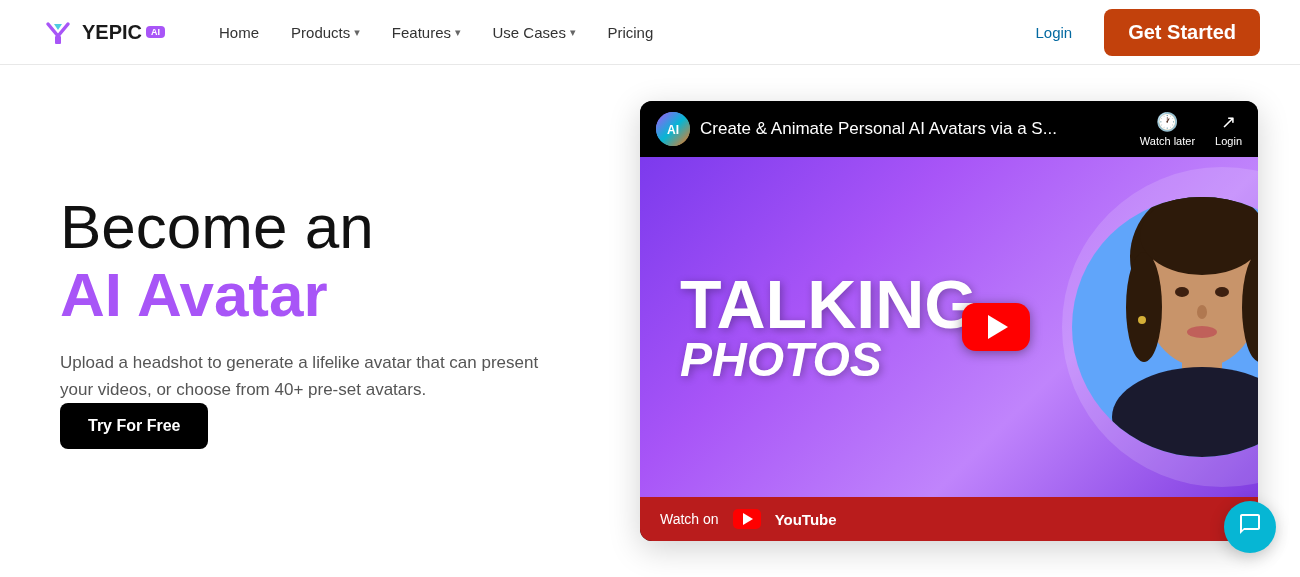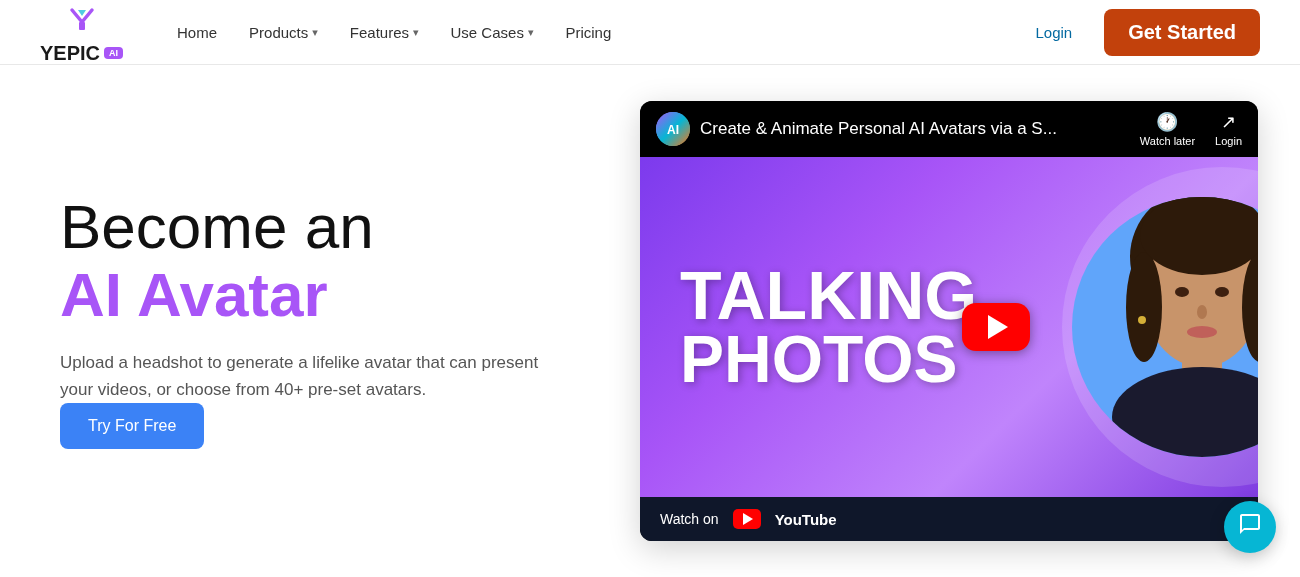--- a/index.html
+++ b/index.html
@@ -12,21 +12,20 @@
       padding: 0 40px;
       height: 65px;
       border-bottom: 1px solid #e8e8e8;
       background: #fff;
     }
     .logo-area {
       display: flex;
       align-items: center;
       gap: 6px;
       margin-right: 40px;
-      flex-direction: column;
     }
     .logo-icon {
       width: 36px;
       height: 36px;
     }
     .logo-text {
       font-size: 20px;
       font-weight: 700;
       color: #1a1a1a;
       display: flex;
@@ -110,27 +109,27 @@
       line-height: 1.1;
       margin-bottom: 20px;
     }
     .hero-desc {
       font-size: 17px;
       color: #555;
       line-height: 1.6;
       max-width: 500px;
     }
     .try-btn {
-      background: #3b82f6;
+      background: #000000;
       color: #fff;
       border: none;
       padding: 14px 28px;
       border-radius: 8px;
       font-size: 16px;
-      font-weight: 400;
+      font-weight: 700;
       cursor: pointer;
     }
 
     
     .video-card {
       flex: 0 0 auto;
       width: 618px;
       border-radius: 12px;
       overflow: hidden;
       box-shadow: 0 8px 32px rgba(0,0,0,0.18);
@@ -217,25 +216,26 @@
       transform: translateY(-50%);
     }
     .talking-text {
       font-size: 68px;
       font-weight: 900;
       color: #fff;
       line-height: 0.95;
       text-shadow: 2px 2px 8px rgba(0,0,0,0.3);
     }
     .photos-text {
-      font-size: 66px;
+      font-size: 48px;
       font-weight: 900;
       color: #fff;
       line-height: 0.95;
       text-shadow: 2px 2px 8px rgba(0,0,0,0.3);
+      font-style: italic;
     }
     .play-btn-container {
       position: absolute;
       left: 50%;
       top: 50%;
       transform: translate(-50%, -50%);
       z-index: 10;
     }
     .play-btn {
       width: 68px;
@@ -266,21 +266,21 @@
       border-radius: 50%;
       background: #60a5fa;
       overflow: hidden;
       display: flex;
       align-items: flex-end;
       justify-content: center;
     }
 
     
     .video-bottom-bar {
-      background: #0f172a;
+      background: #b91c1c;
       display: flex;
       align-items: center;
       padding: 12px 20px;
       gap: 14px;
     }
     .watch-on-text {
       color: #fff;
       font-size: 14px;
       font-weight: 500;
     }

